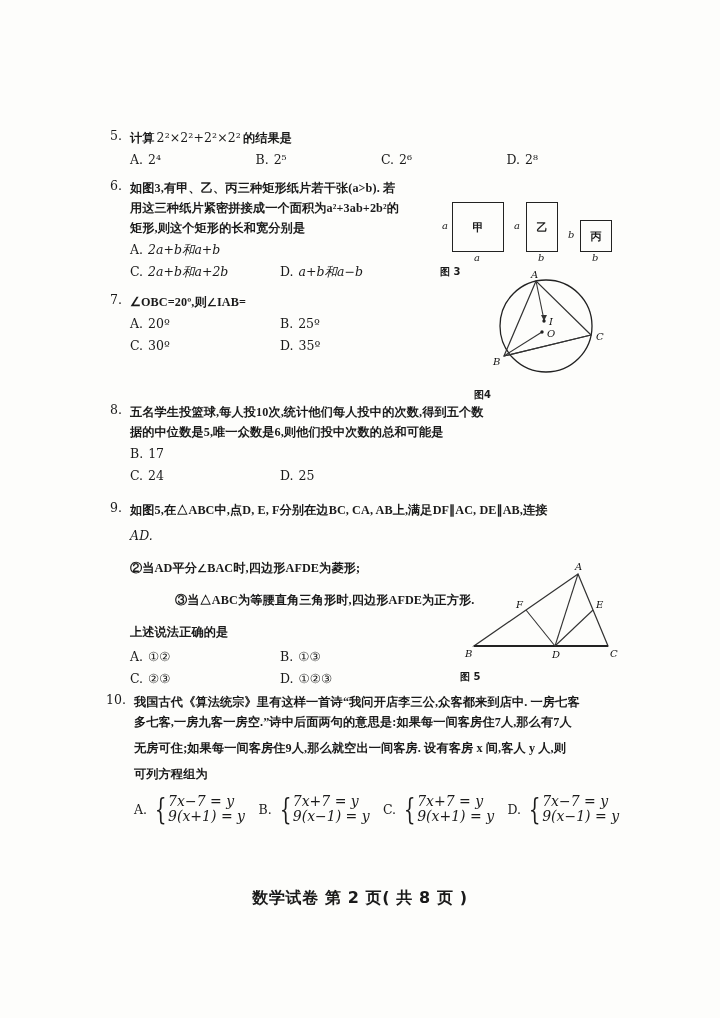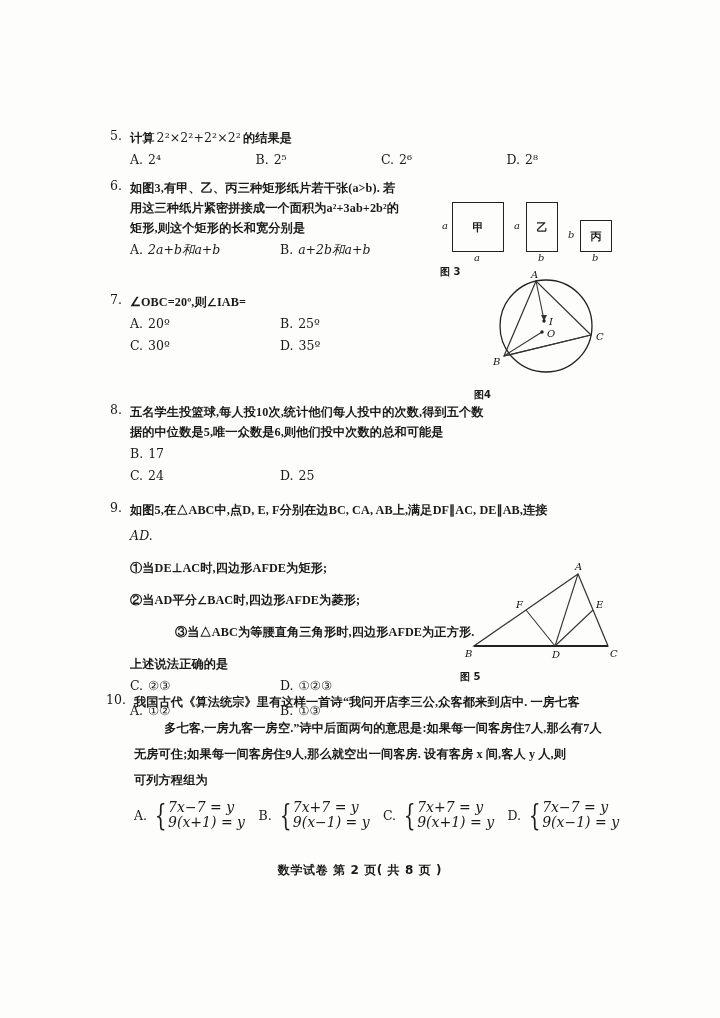--- a/index.html
+++ b/index.html
@@ -86,24 +86,24 @@
   .figcap {
     font-family: "DejaVu Sans", "Liberation Sans", sans-serif;
     font-size: 10px;
     font-weight: 700;
     margin-top: 1px;
   }
   .footer {
     position: absolute;
     left: 0;
     right: 0;
-    top: 862px;
+    top: 888px;
     text-align: center;
     font-family: "DejaVu Sans", "Liberation Sans", sans-serif;
-    font-size: 12px;
+    font-size: 16px;
     font-weight: 600;
     letter-spacing: 0.6px;
   }
   
   .sys {
     display: inline-flex;
     align-items: center;
     vertical-align: middle;
   }
   .brace {
@@ -149,21 +149,24 @@
   </div>
 
   <div class="q" style="height:112px;">
     <div class="qnum">6.</div>
     <div class="qbody" style="width:300px;">
       <div class="line cjk">如图3,有甲、乙、丙三种矩形纸片若干张(a&gt;b). 若</div>
       <div class="line cjk">用这三种纸片紧密拼接成一个面积为a²+3ab+2b²的</div>
       <div class="line cjk">矩形,则这个矩形的长和宽分别是</div>
       <div class="opts w2">
         <div class="opt"><span class="olab">A.</span><span class="mi">2a+b和a+b</span></div>
-        <div class="opt"><span class="olab">B.</span><span class="mi">a+2b和a+b</span></div>
+      </div>
+      <div class="opts w2">
+        <div class="opt"><span class="olab">C.</span><span class="mi">2a+b和a+2b</span></div>
+        <div class="opt"><span class="olab">D.</span><span class="mi">a+b和a−b</span></div>
       </div>
     </div>
 
     <div class="figbox" style="left:344px; top:18px; width:192px;">
       <div style="position:relative; height:68px;">
 
         <span class="mi" style="position:absolute; left:2px; top:24px; font-size:10px;">a</span>
         <div style="position:absolute; left:12px; top:6px; width:50px; height:48px; border:1.4px solid #222; display:flex; align-items:center; justify-content:center;">
           <span class="cjk" style="font-size:11px;">甲</span>
         </div>
@@ -236,31 +239,30 @@
         <div class="opt"><span class="olab">D.</span><span class="mn">25</span></div>
       </div>
     </div>
   </div>
 
   <div class="q" style="height:190px;">
     <div class="qnum">9.</div>
     <div class="qbody">
       <div class="line cjk">如图5,在△ABC中,点D, E, F分别在边BC, CA, AB上,满足DF∥AC, DE∥AB,连接</div>
       <div class="line mi" style="margin-top:6px;">AD.</div>
-      <div class="line cjk" style="margin-top:12px;">①当DE⊥AC时,四边形AFDE为矩形;</div>
       <div class="line cjk" style="margin-top:12px;">②当AD平分∠BAC时,四边形AFDE为菱形;</div>
       <div class="line cjk" style="margin-top:12px;margin-left:45px;">③当△ABC为等腰直角三角形时,四边形AFDE为正方形.</div>
       <div class="line cjk" style="margin-top:12px;">上述说法正确的是</div>
-      <div class="opts w2b">
-        <div class="opt"><span class="olab">C.</span><span>②③</span></div>
-        <div class="opt"><span class="olab">D.</span><span>①②③</span></div>
-      </div>
       <div class="opts w2b" style="margin-top:4px;">
         <div class="opt"><span class="olab">A.</span><span>①②</span></div>
         <div class="opt"><span class="olab">B.</span><span>①③</span></div>
+      </div>
+      <div class="opts w2b">
+        <div class="opt"><span class="olab">C.</span><span>②③</span></div>
+        <div class="opt"><span class="olab">D.</span><span>①②③</span></div>
       </div>
     </div>
 
     <div class="figbox" style="left:364px; top:58px; width:172px;">
       <svg width="168" height="112" viewBox="0 0 168 112">
 
         <polygon points="118,16 14,88 148,88" fill="none" stroke="#333" stroke-width="1.2"></polygon>
 
         <line x1="14" y1="88" x2="148" y2="88" stroke="#222" stroke-width="2"></line>
 
@@ -277,21 +279,21 @@
         <text x="56" y="50" font-family="DejaVu Serif, serif" font-style="italic" font-size="10" fill="#111">F</text>
       </svg>
       <div class="figcap" style="width:160px; margin-top:-4px;">图 5</div>
     </div>
   </div>
 
   <div class="q" style="height:130px;">
     <div class="qnum" style="width:30px;">10.</div>
     <div class="qbody" style="margin-left:38px;">
       <div class="line cjk">我国古代《算法统宗》里有这样一首诗“我问开店李三公,众客都来到店中. 一房七客</div>
-      <div class="line cjk" style="margin-top:6px;text-align:center;">多七客,一房九客一房空.”诗中后面两句的意思是:如果每一间客房住7人,那么有7人</div>
+      <div class="line cjk" style="margin-top:0;">多七客,一房九客一房空.”诗中后面两句的意思是:如果每一间客房住7人,那么有7人</div>
       <div class="line cjk" style="margin-top:6px;">无房可住;如果每一间客房住9人,那么就空出一间客房. 设有客房 x 间,客人 y 人,则</div>
       <div class="line cjk" style="margin-top:6px;">可列方程组为</div>
 
       <div class="optrow-sys" style="margin-top:10px;">
         <div>
           <span class="syslab">A.</span>
           <span class="sys">
             <span class="brace">{</span>
             <span class="eqs">
               <div class="mi">7x−7 = y</div>

